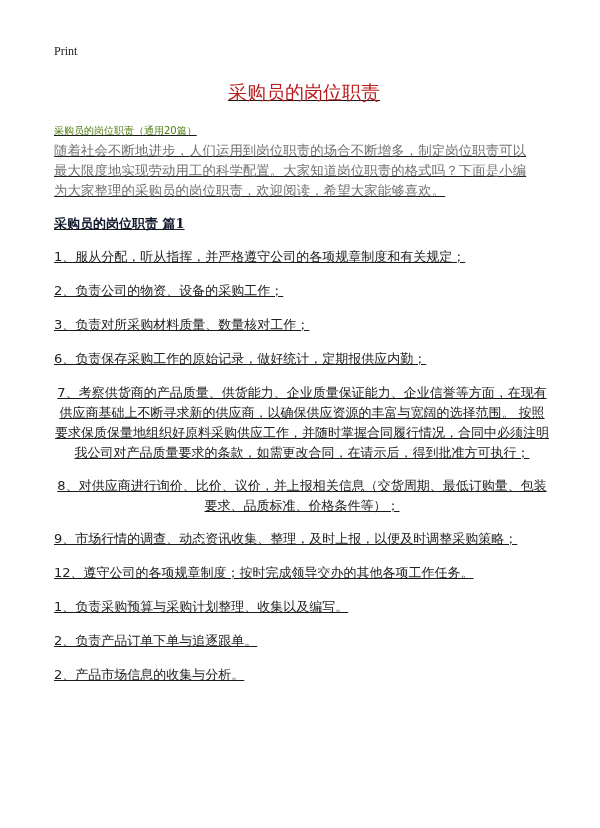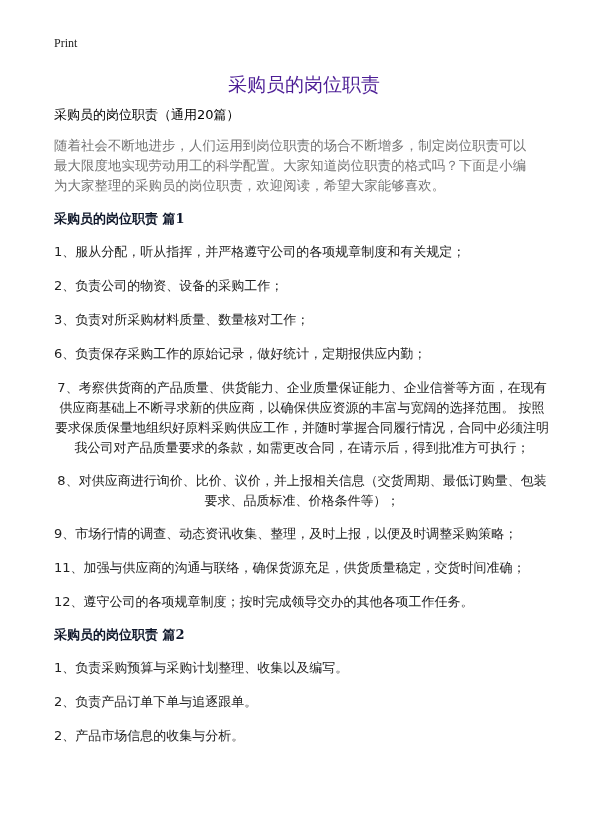--- a/index.html
+++ b/index.html
@@ -11,46 +11,47 @@
       width: 600px;
       height: 828px;
       overflow: hidden;
       position: relative;
       color: #1a1a1a;
       font-family: "DejaVu Sans", "Liberation Sans", sans-serif;
     }
     .page {
       position: absolute;
       left: 54px;
-      top: 32px;
+      top: 40px;
       width: 500px;
+      text-decoration: underline;
     }
     .print-link {
       font-family: "Liberation Serif", "DejaVu Serif", serif;
       font-size: 12px;
       color: #222;
       line-height: 18px;
       height: 18px;
       margin-bottom: 20px;
       cursor: pointer;
       display: inline-block;
     }
     .doc-title {
       text-align: center;
       font-size: 19px;
       font-weight: normal;
       line-height: 24px;
-      margin: 0 0 10px 0;
-      color: #4c1d95;
+      margin: 0 0 18px 0;
+      color: #b91c1c;
     }
     .subtitle {
-      font-size: 13px;
+      font-size: 10px;
       line-height: 18px;
-      margin: 0 0 12px 0;
-      color: #000000;
+      margin: 0 0 1px 0;
+      color: #4d7c0f;
     }
     .intro {
       font-size: 13.4px;
       line-height: 20px;
       margin: 0 18px 14px 0;
       color: #737373;
       letter-spacing: 0.1px;
     }
     .section-heading {
       font-family: "DejaVu Serif", "Liberation Serif", serif;
@@ -87,25 +88,23 @@
   
   <div>
     <h2 class="section-heading">采购员的岗位职责 篇1</h2>
     <p class="item">1、服从分配，听从指挥，并严格遵守公司的各项规章制度和有关规定；</p>
     <p class="item">2、负责公司的物资、设备的采购工作；</p>
     <p class="item">3、负责对所采购材料质量、数量核对工作；</p>
     <p class="item">6、负责保存采购工作的原始记录，做好统计，定期报供应内勤；</p>
     <p class="item tight">7、考察供货商的产品质量、供货能力、企业质量保证能力、企业信誉等方面，在现有供应商基础上不断寻求新的供应商，以确保供应资源的丰富与宽阔的选择范围。 按照要求保质保量地组织好原料采购供应工作，并随时掌握合同履行情况，合同中必须注明我公司对产品质量要求的条款，如需更改合同，在请示后，得到批准方可执行；</p>
     <p class="item tight">8、对供应商进行询价、比价、议价，并上报相关信息（交货周期、最低订购量、包装要求、品质标准、价格条件等）；</p>
     <p class="item">9、市场行情的调查、动态资讯收集、整理，及时上报，以便及时调整采购策略；</p>
-    <p class="item">11、加强与供应商的沟通与联络，确保货源充足，供货质量稳定，交货时间准确；</p>
     <p class="item">12、遵守公司的各项规章制度；按时完成领导交办的其他各项工作任务。</p>
   </div>
 
   
   <div>
-    <h2 class="section-heading">采购员的岗位职责 篇2</h2>
     <p class="item">1、负责采购预算与采购计划整理、收集以及编写。</p>
     <p class="item">2、负责产品订单下单与追逐跟单。</p>
     <p class="item">2、产品市场信息的收集与分析。</p>
   </div>
 
 </div>
 
 </body></html>

